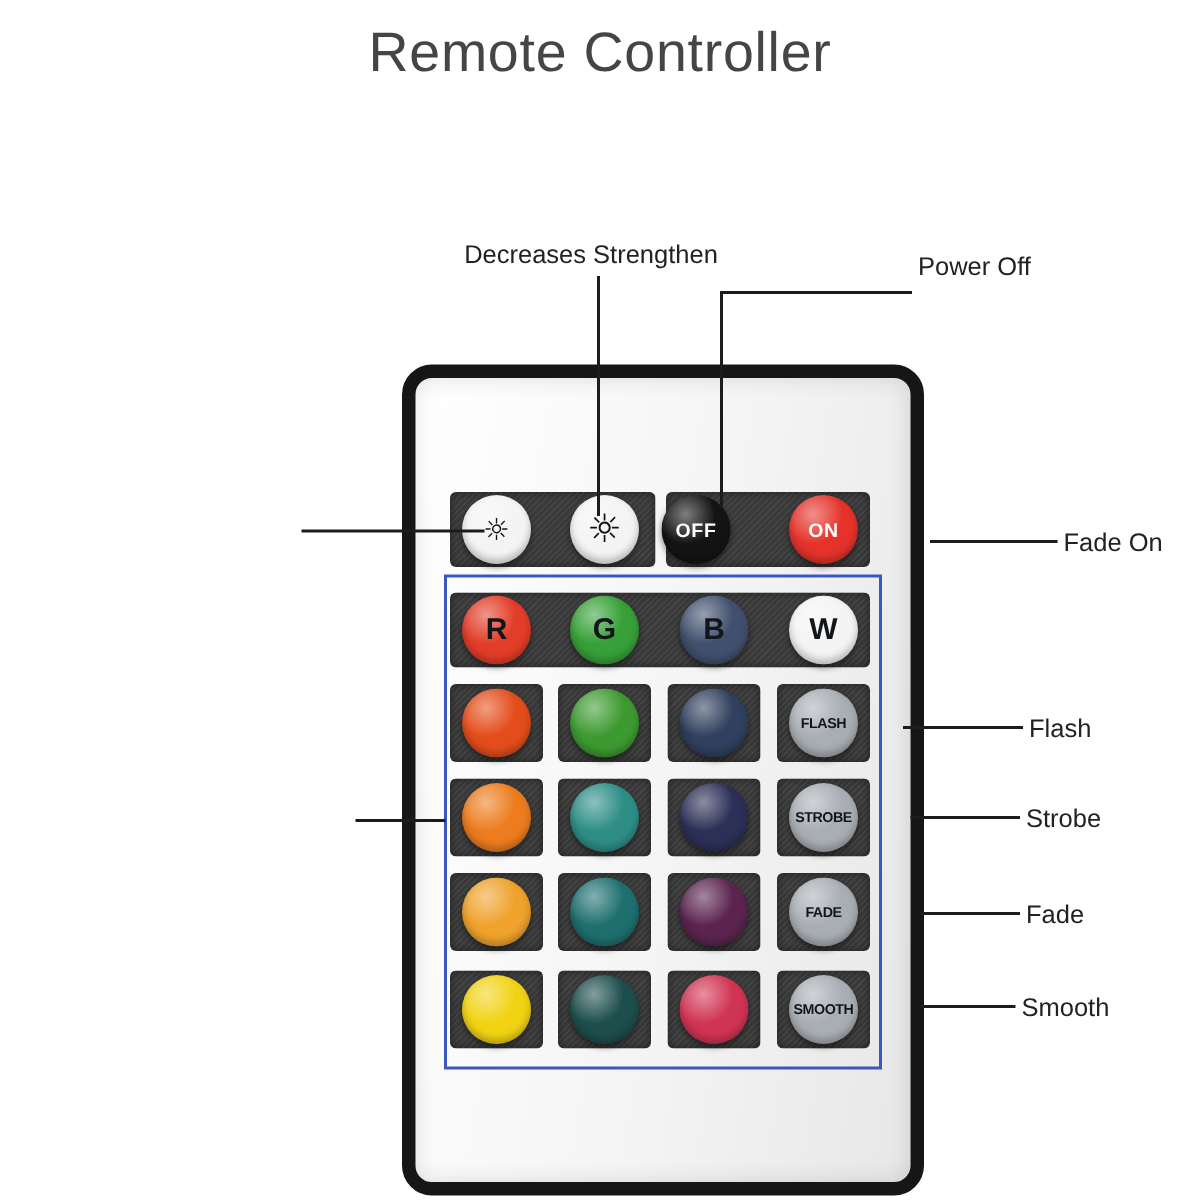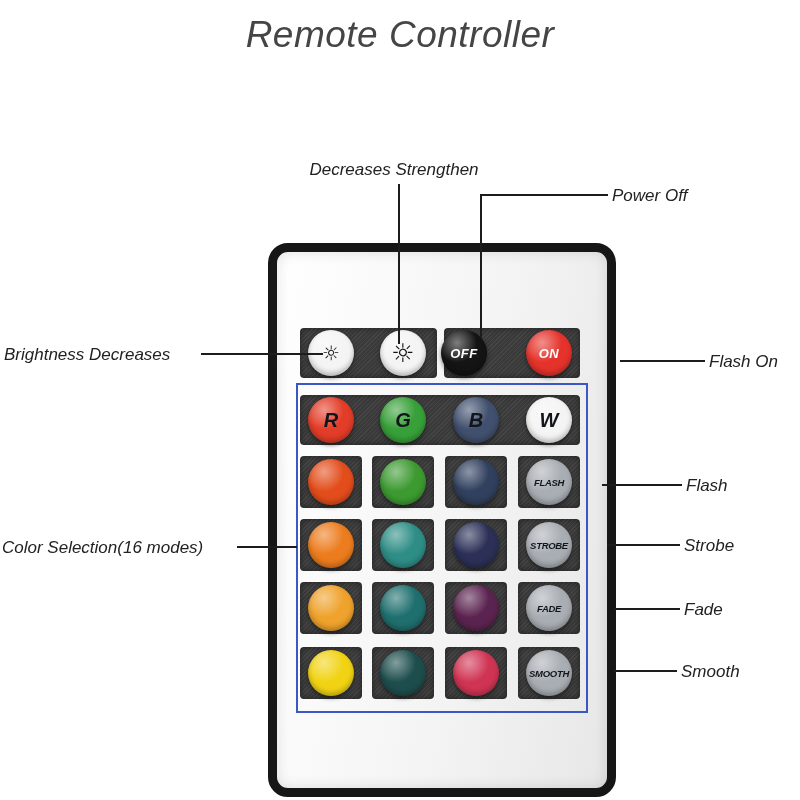--- a/index.html
+++ b/index.html
@@ -1,17 +1,17 @@
 <!DOCTYPE html>
 <html><head>
 <meta charset="utf-8">
 <style>
   html,body{margin:0;padding:0;background:#fff;}
   .page{position:relative;width:800px;height:800px;background:#ffffff;overflow:hidden;
-        font-family:"Liberation Sans", sans-serif;font-style:italic;}
+        font-family:"Liberation Sans", sans-serif;}
   .title{position:absolute;top:14px;left:0;width:100%;margin:0;text-align:center;
          font-size:37px;font-weight:500;color:#454545;letter-spacing:0.5px;}
   .callout{position:absolute;font-size:17px;color:#222;white-space:nowrap;}
   .line{position:absolute;background:#1c1c1c;z-index:6;}
 
   
   .remote{position:absolute;left:268px;top:243px;width:348px;height:554px;box-sizing:border-box;
           border:9px solid #161616;border-radius:20px;z-index:2;
           background:linear-gradient(100deg,#ffffff 0%,#f4f4f4 55%,#e7e7e7 100%);
           box-shadow:inset 0 0 14px rgba(0,0,0,0.12);}
@@ -118,31 +118,29 @@
     <div class="btn" style="left: 103px; top: 398px; background-color: rgb(29, 78, 77);"></div>
     <div class="btn" style="left: 176px; top: 398px; background-color: rgb(208, 52, 83);"></div>
     <div class="btn" style="left: 249px; top: 398px; background-color: rgb(169, 174, 180);">
       <span class="glyph mode">SMOOTH</span>
     </div>
   </div>
 
   <div class="callout" style="top:160px;left:284px;width:220px;text-align:center;">Decreases Strengthen</div>
   <div class="line" style="left:398px;top:184px;width:2px;height:160px;"></div>
 
-  <div class="callout" style="top:186px;left:612px;">Power Off</div>
+  <div class="callout" style="top:168px;left:612px;">Power Off</div>
   <div class="line" style="left:480px;top:194px;width:128px;height:2px;"></div>
   <div class="line" style="left:480px;top:194px;width:2px;height:144px;"></div>
 
-  <div class="callout" style="top:345px;left:4px;">Brightness Decreases</div>
   <div class="line" style="left:201px;top:353px;width:122px;height:2px;"></div>
 
-  <div class="callout" style="top:352px;left:709px;">Flash On</div>
+  <div class="callout" style="top:352px;left:709px;">Fade On</div>
   <div class="line" style="left:620px;top:360px;width:85px;height:2px;"></div>
 
-  <div class="callout" style="top:538px;left:2px;">Color Selection(16 modes)</div>
   <div class="line" style="left:237px;top:546px;width:60px;height:2px;"></div>
 
   <div class="callout" style="top:476px;left:686px;">Flash</div>
   <div class="line" style="left:602px;top:484px;width:80px;height:2px;"></div>
 
   <div class="callout" style="top:536px;left:684px;">Strobe</div>
   <div class="line" style="left:607px;top:544px;width:73px;height:2px;"></div>
 
   <div class="callout" style="top:600px;left:684px;">Fade</div>
   <div class="line" style="left:613px;top:608px;width:67px;height:2px;"></div>

